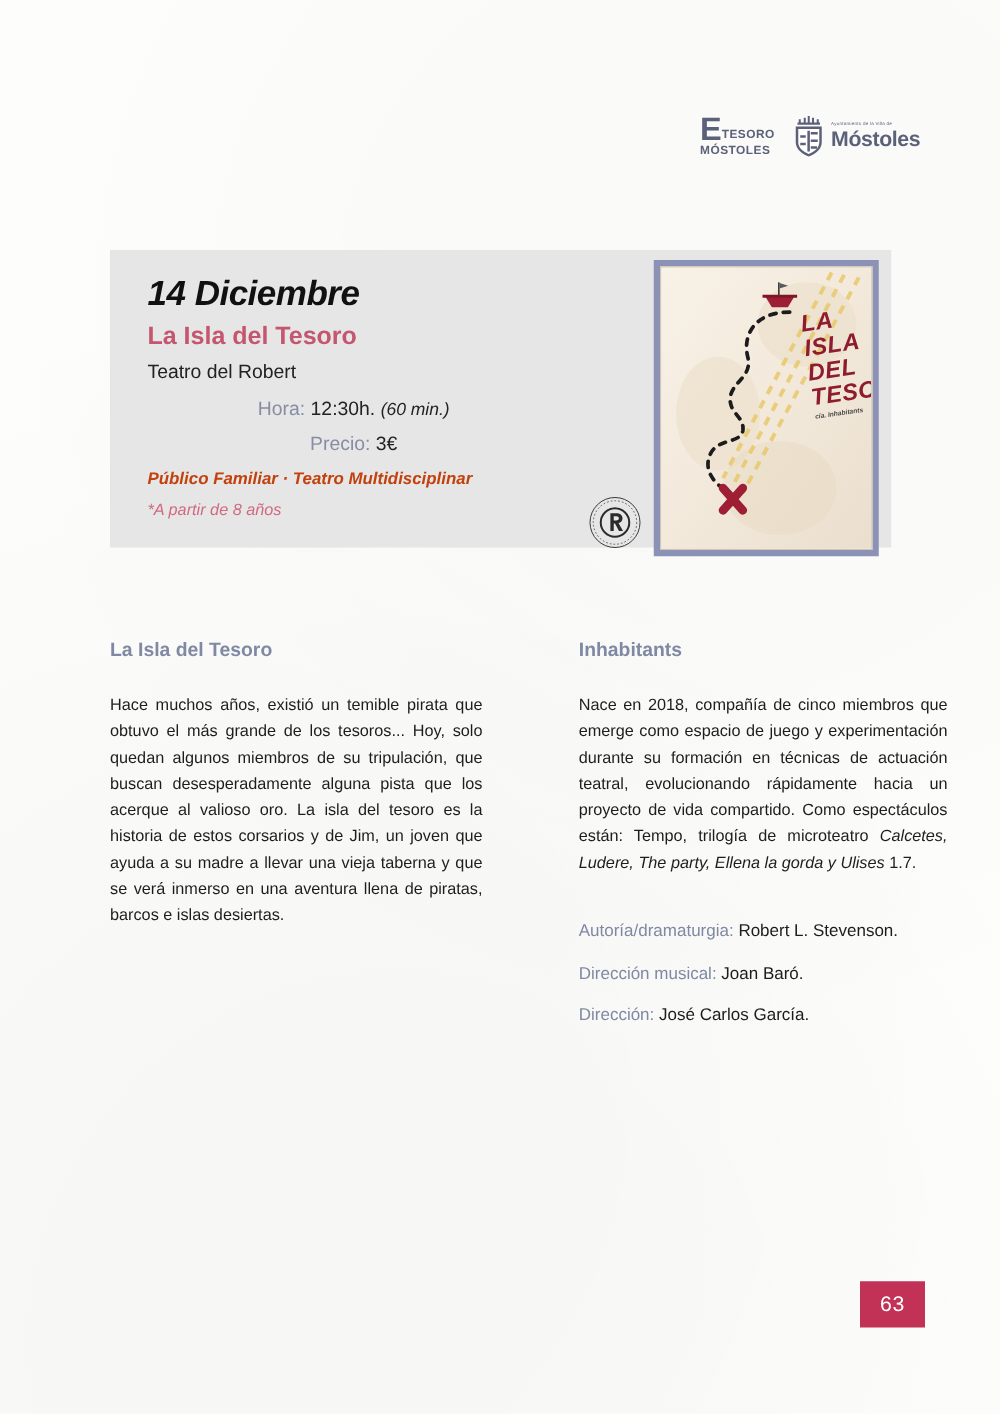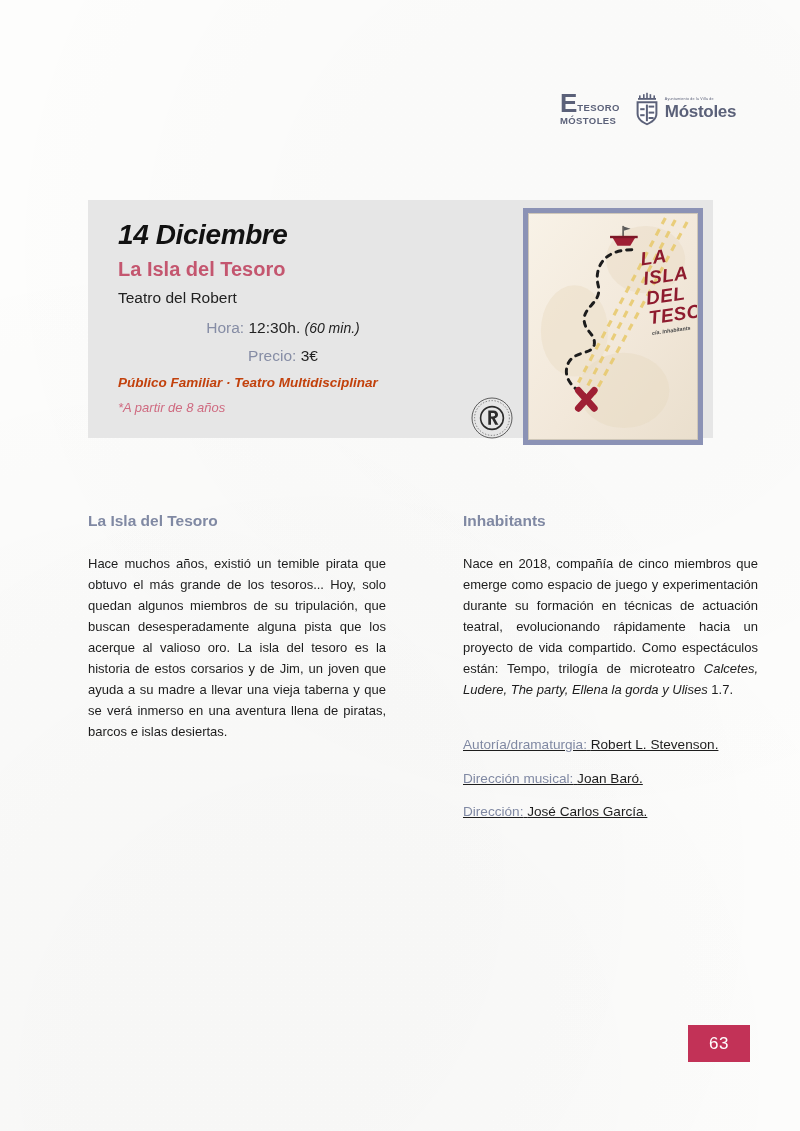--- a/index.html
+++ b/index.html
@@ -221,33 +221,32 @@
   .body-text em { font-style: italic; }
 
   .credits {
     margin-top: 34px;
   }
   .credit {
     font-size: 13.6px;
     line-height: 1.6;
     margin: 0 0 12px 0;
     color: #1d1d1d;
-    text-decoration: underline;
   }
   .credit .clbl {
     color: #8089a3;
   }
   .credit.last { margin-bottom: 0; }
 
   
   .page-num {
     position: absolute;
     left: 688px;
     top: 1025px;
-    width: 62px;
+    width: 52px;
     height: 37px;
     background: #c23257;
     color: #ffffff;
     display: flex;
     align-items: center;
     justify-content: center;
     font-size: 17px;
     letter-spacing: 0.5px;
   }
 </style>

